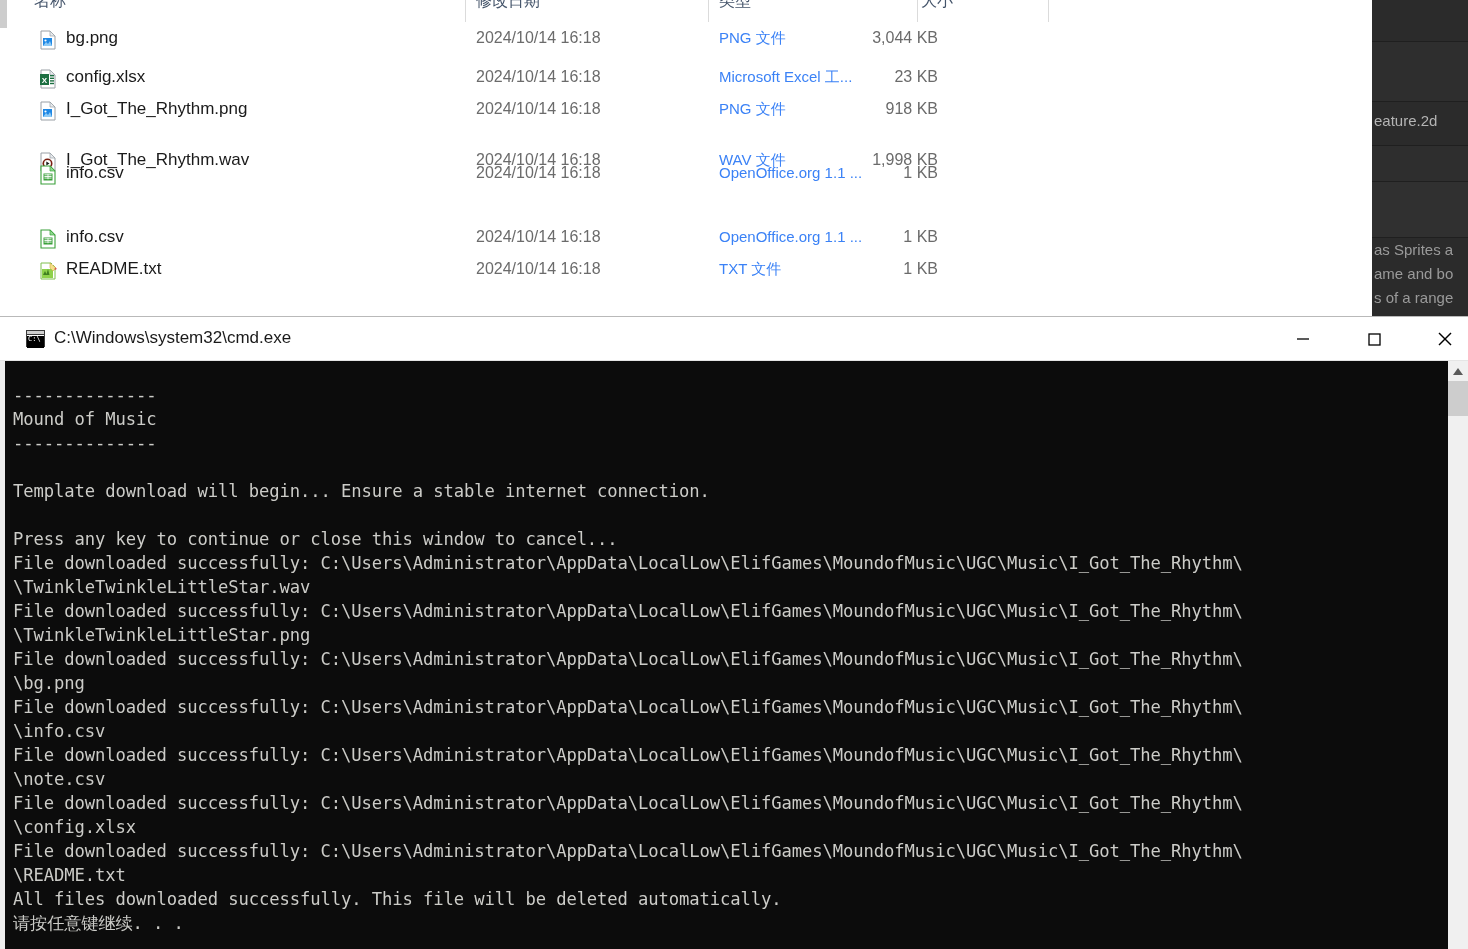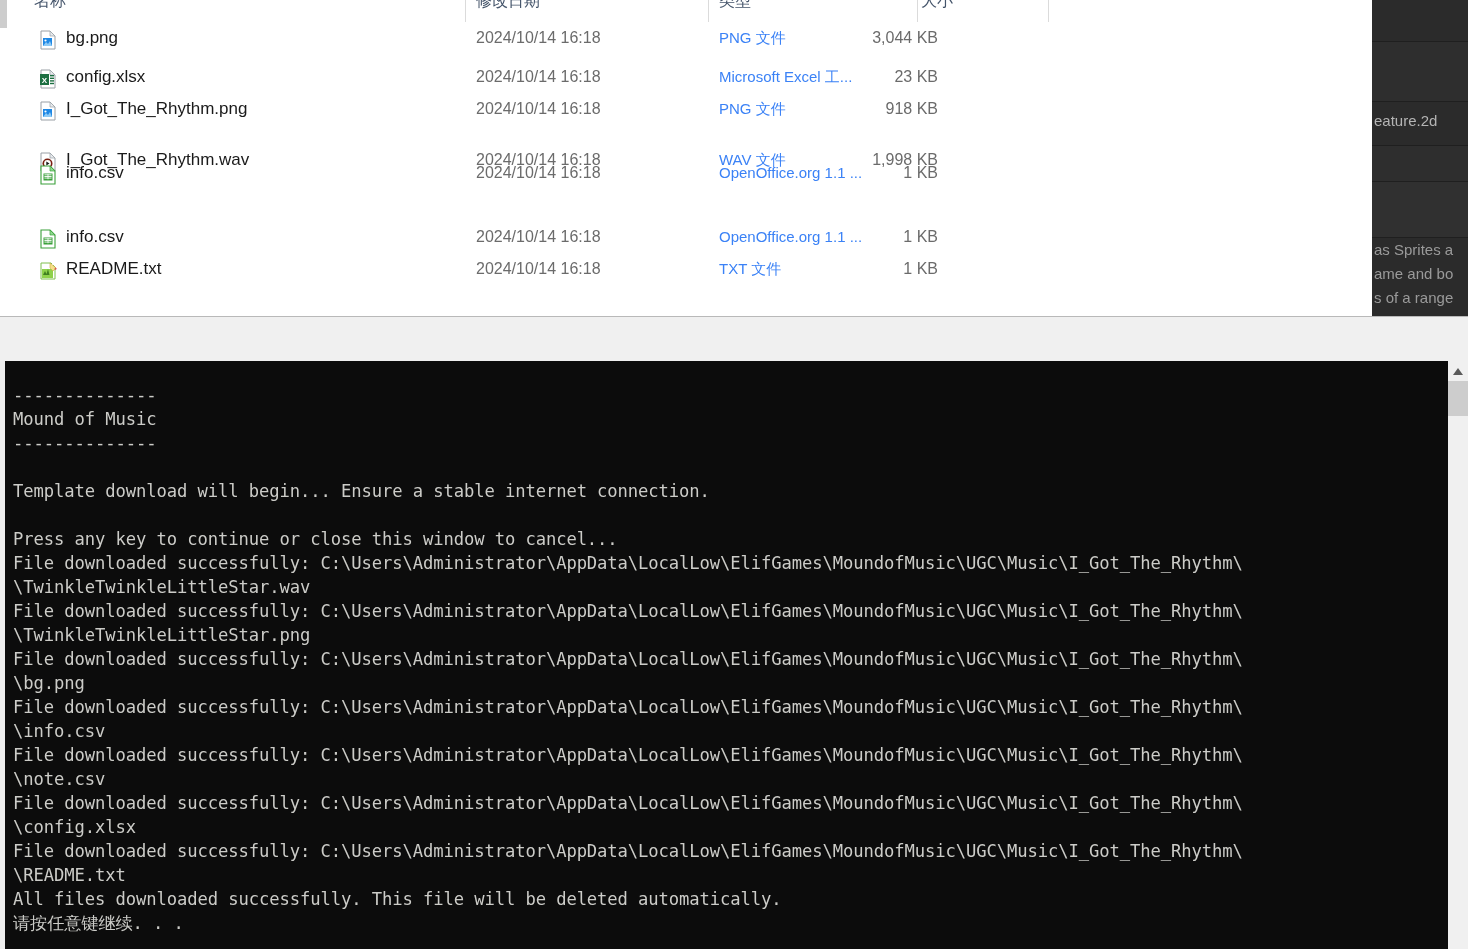--- a/index.html
+++ b/index.html
@@ -323,20 +323,44 @@
       </span>
       <span class="file-name">README.txt</span>
       <span class="file-date">2024/10/14 16:18</span>
       <span class="file-type">TXT 文件</span>
       <span class="file-size">1 KB</span>
     </div>
   </div>
 
   <div class="cmd-window">
 
+    <div class="cmd-titlebar">
+      <span class="cmd-title-icon">
+        <span class="bar"></span>
+        <span class="body"></span>
+      </span>
+      <span class="cmd-title-text">C:\Windows\system32\cmd.exe</span>
+
+      <div class="win-btn btn-min">
+        <svg width="20" height="20" viewBox="0 0 20 20">
+          <line x1="4" y1="10" x2="16" y2="10" stroke="#000000" stroke-width="1.3"></line>
+        </svg>
+      </div>
+      <div class="win-btn btn-max">
+        <svg width="20" height="20" viewBox="0 0 20 20">
+          <rect x="5" y="5" width="11" height="11" fill="none" stroke="#000000" stroke-width="1.3"></rect>
+        </svg>
+      </div>
+      <div class="win-btn btn-close">
+        <svg width="22" height="22" viewBox="0 0 22 22">
+          <line x1="5" y1="5" x2="17" y2="17" stroke="#000000" stroke-width="1.4"></line>
+          <line x1="17" y1="5" x2="5" y2="17" stroke="#000000" stroke-width="1.4"></line>
+        </svg>
+      </div>
+    </div>
 
     <div class="cmd-body">
       <pre class="cmd-text">--------------
 Mound of Music
 --------------
 
 Template download will begin... Ensure a stable internet connection.
 
 Press any key to continue or close this window to cancel...
 File downloaded successfully: C:\Users\Administrator\AppData\LocalLow\ElifGames\MoundofMusic\UGC\Music\I_Got_The_Rhythm\

